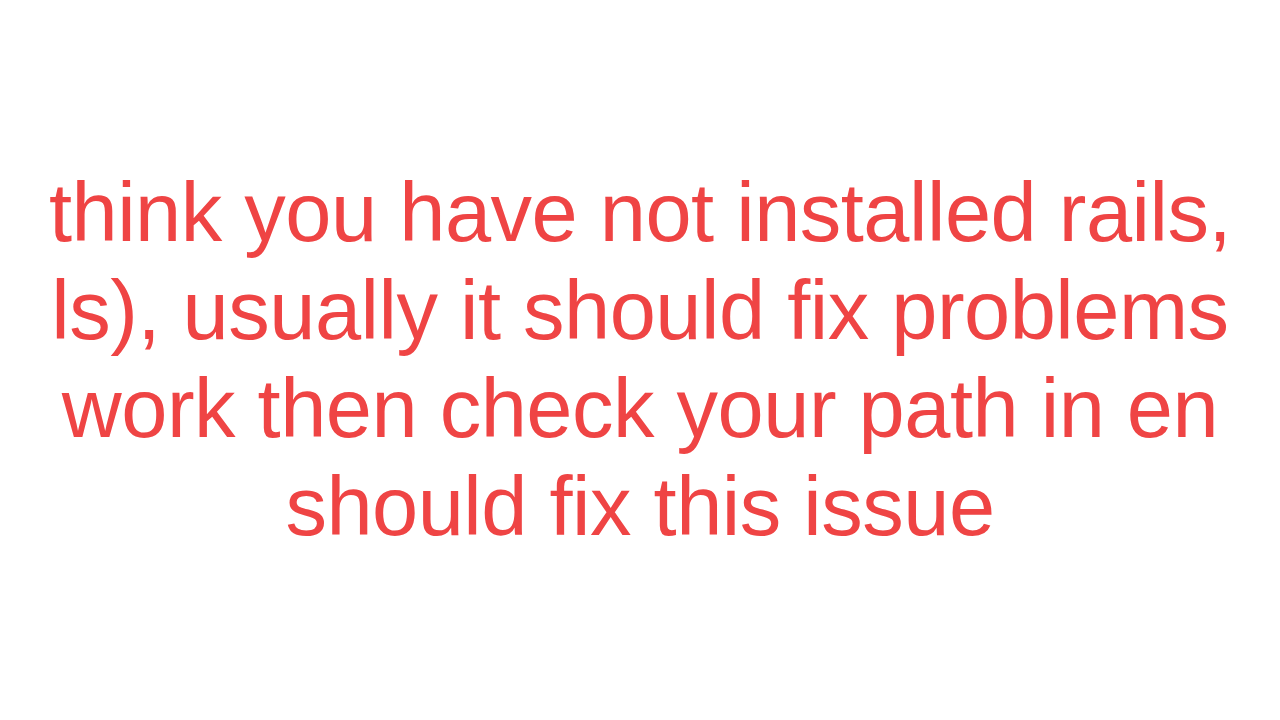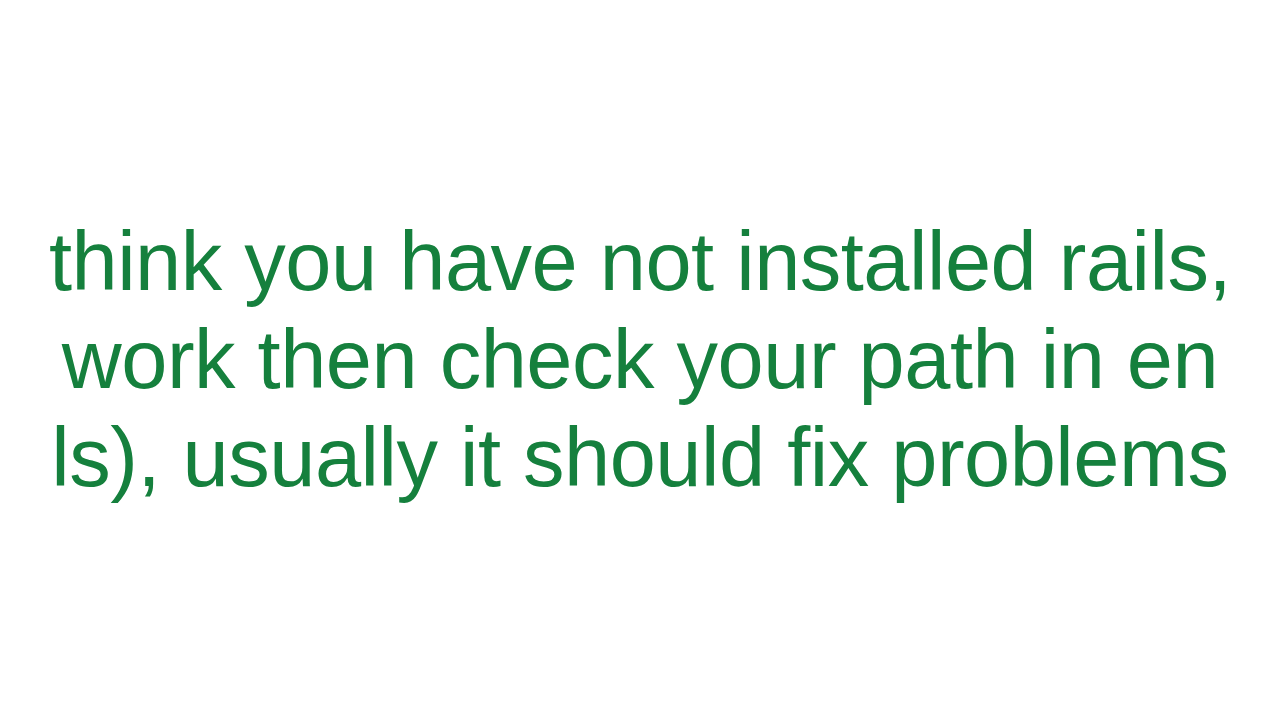--- a/index.html
+++ b/index.html
@@ -18,31 +18,32 @@
       height: 720px;
       display: flex;
       align-items: center;
       justify-content: center;
       overflow: hidden;
     }
     .text-content {
       font-family: Arial, Helvetica, sans-serif;
       font-size: 83px;
       line-height: 1.18;
-      color: #15803d;
+      color: #ef4444;
       text-align: center;
       white-space: nowrap;
       letter-spacing: -0.5px;
     }
     .line {
       display: block;
     }
   </style>
 </head>
 <body>
 
 <div class="text-container">
   <div class="text-content">
     <span class="line">think you have not installed rails,</span>
+    <span class="line">ls), usually it should fix problems</span>
     <span class="line"> work then check your path in en</span>
-    <span class="line">ls), usually it should fix problems</span>
+    <span class="line">should fix this issue</span>
   </div>
 </div>
 
 </body></html>

